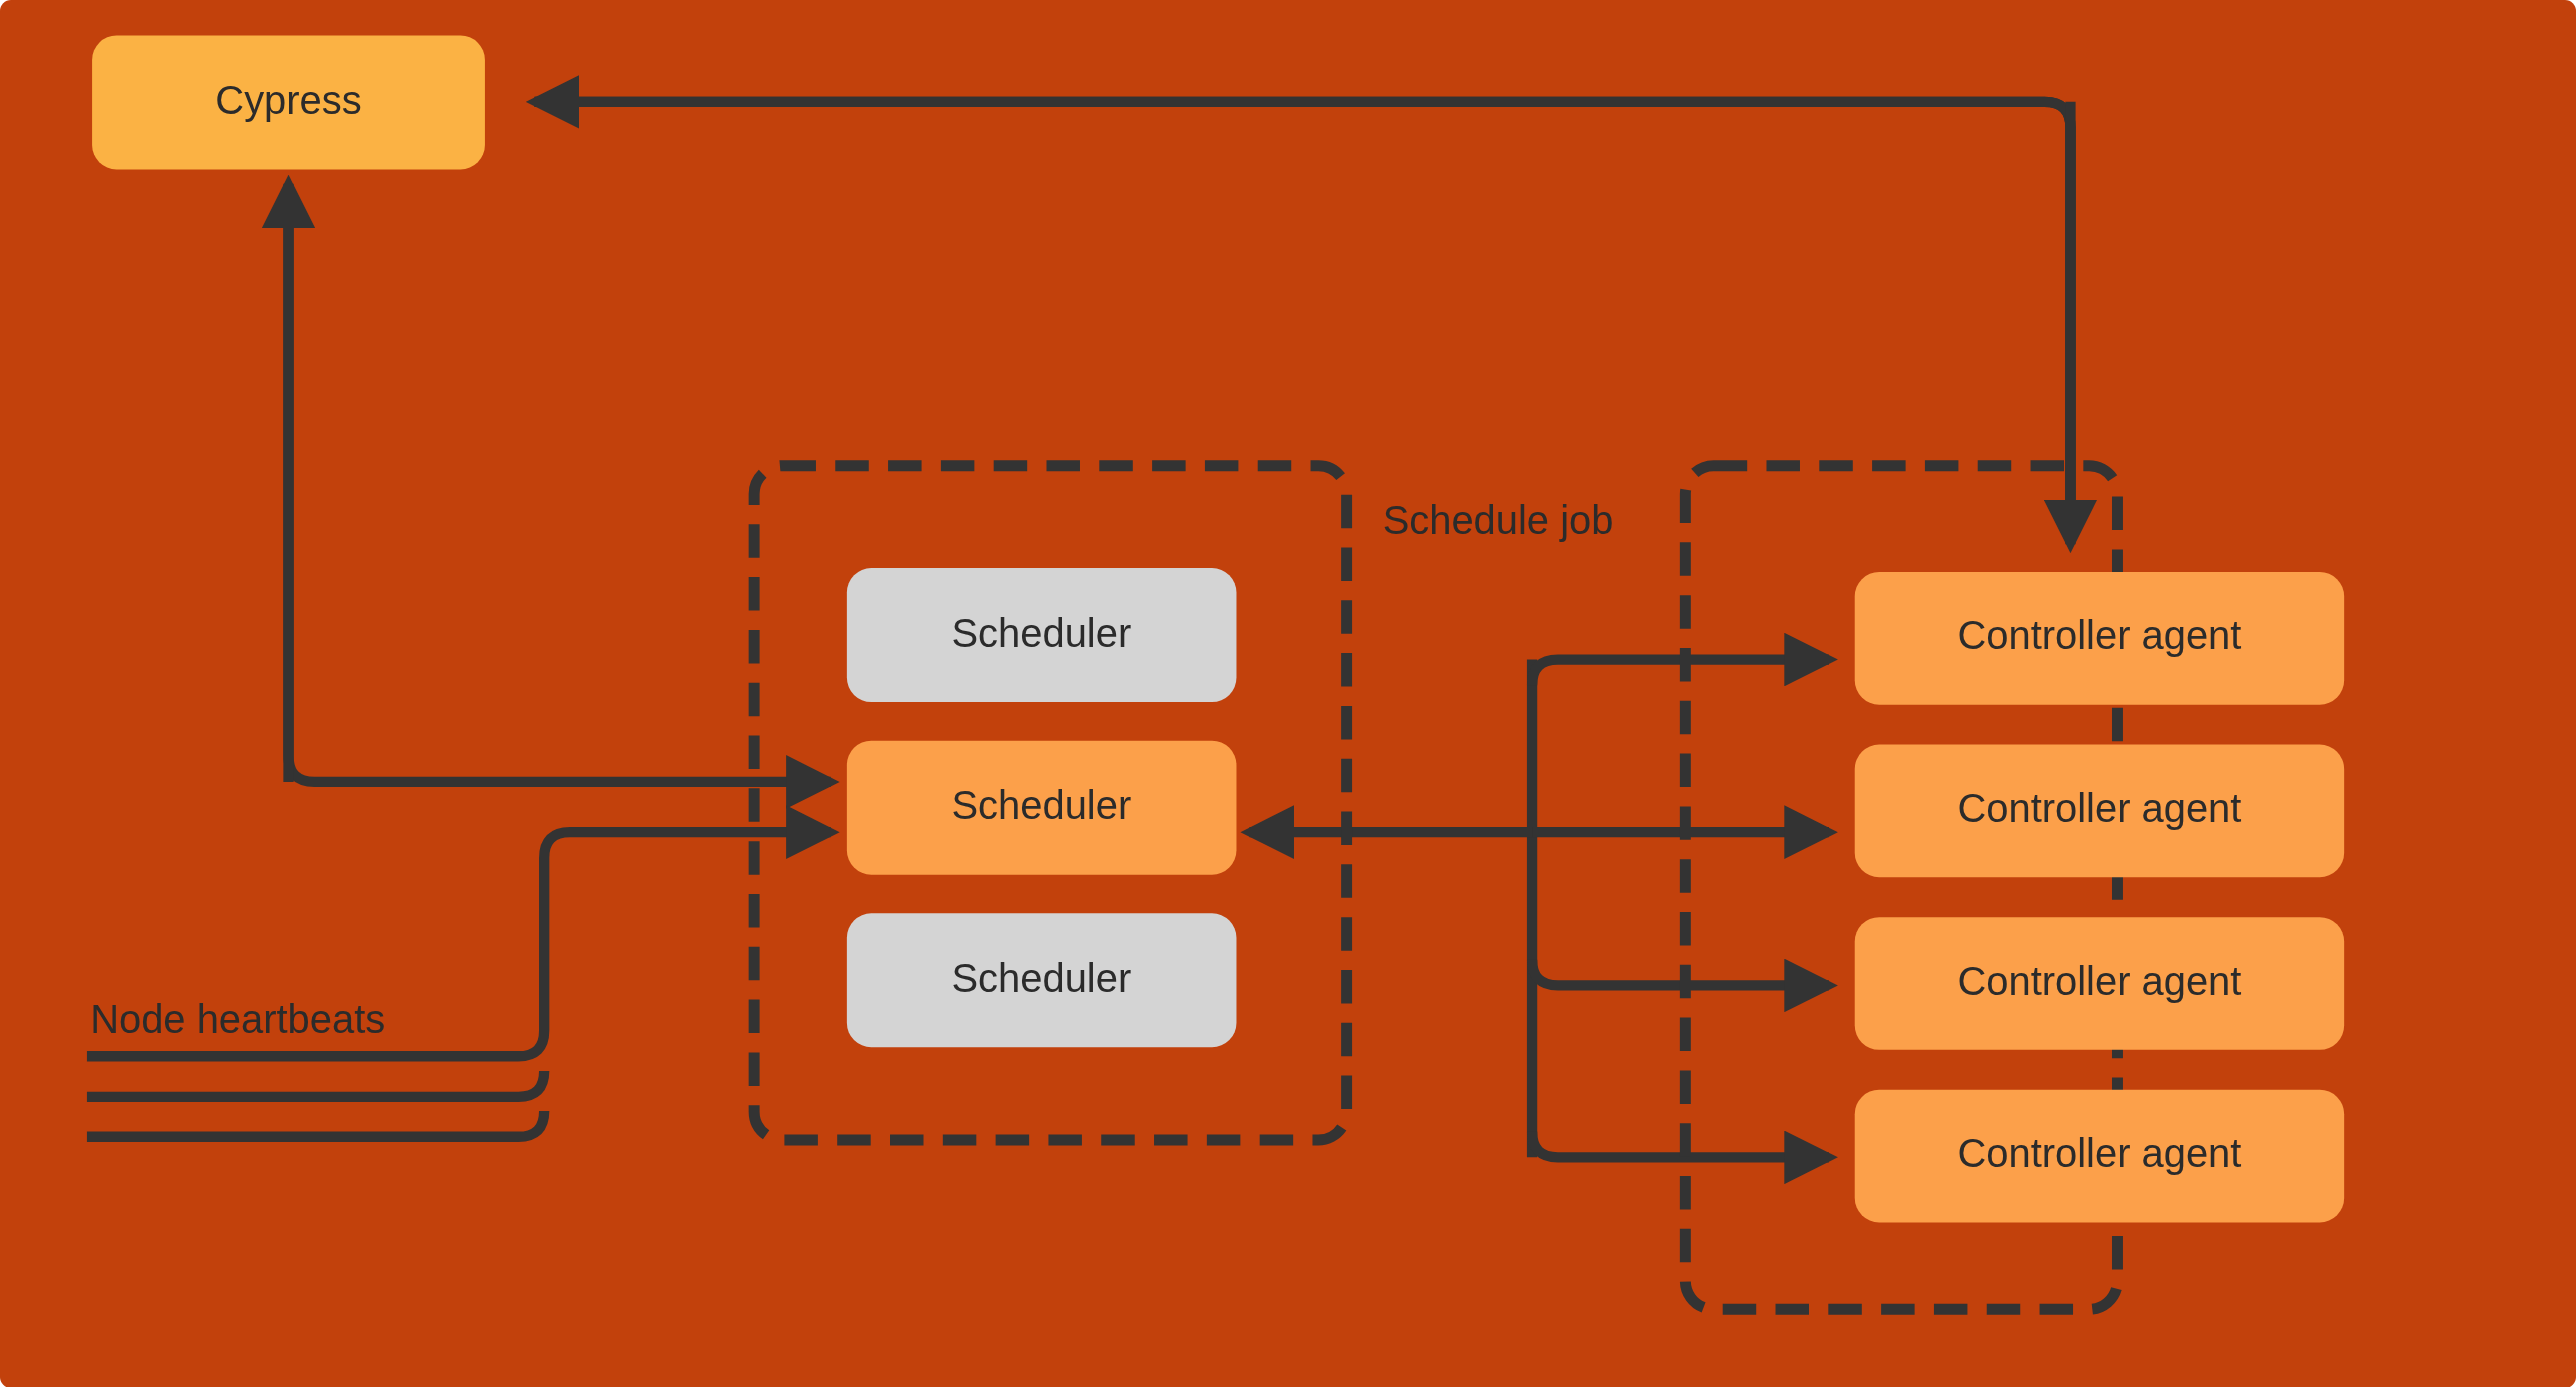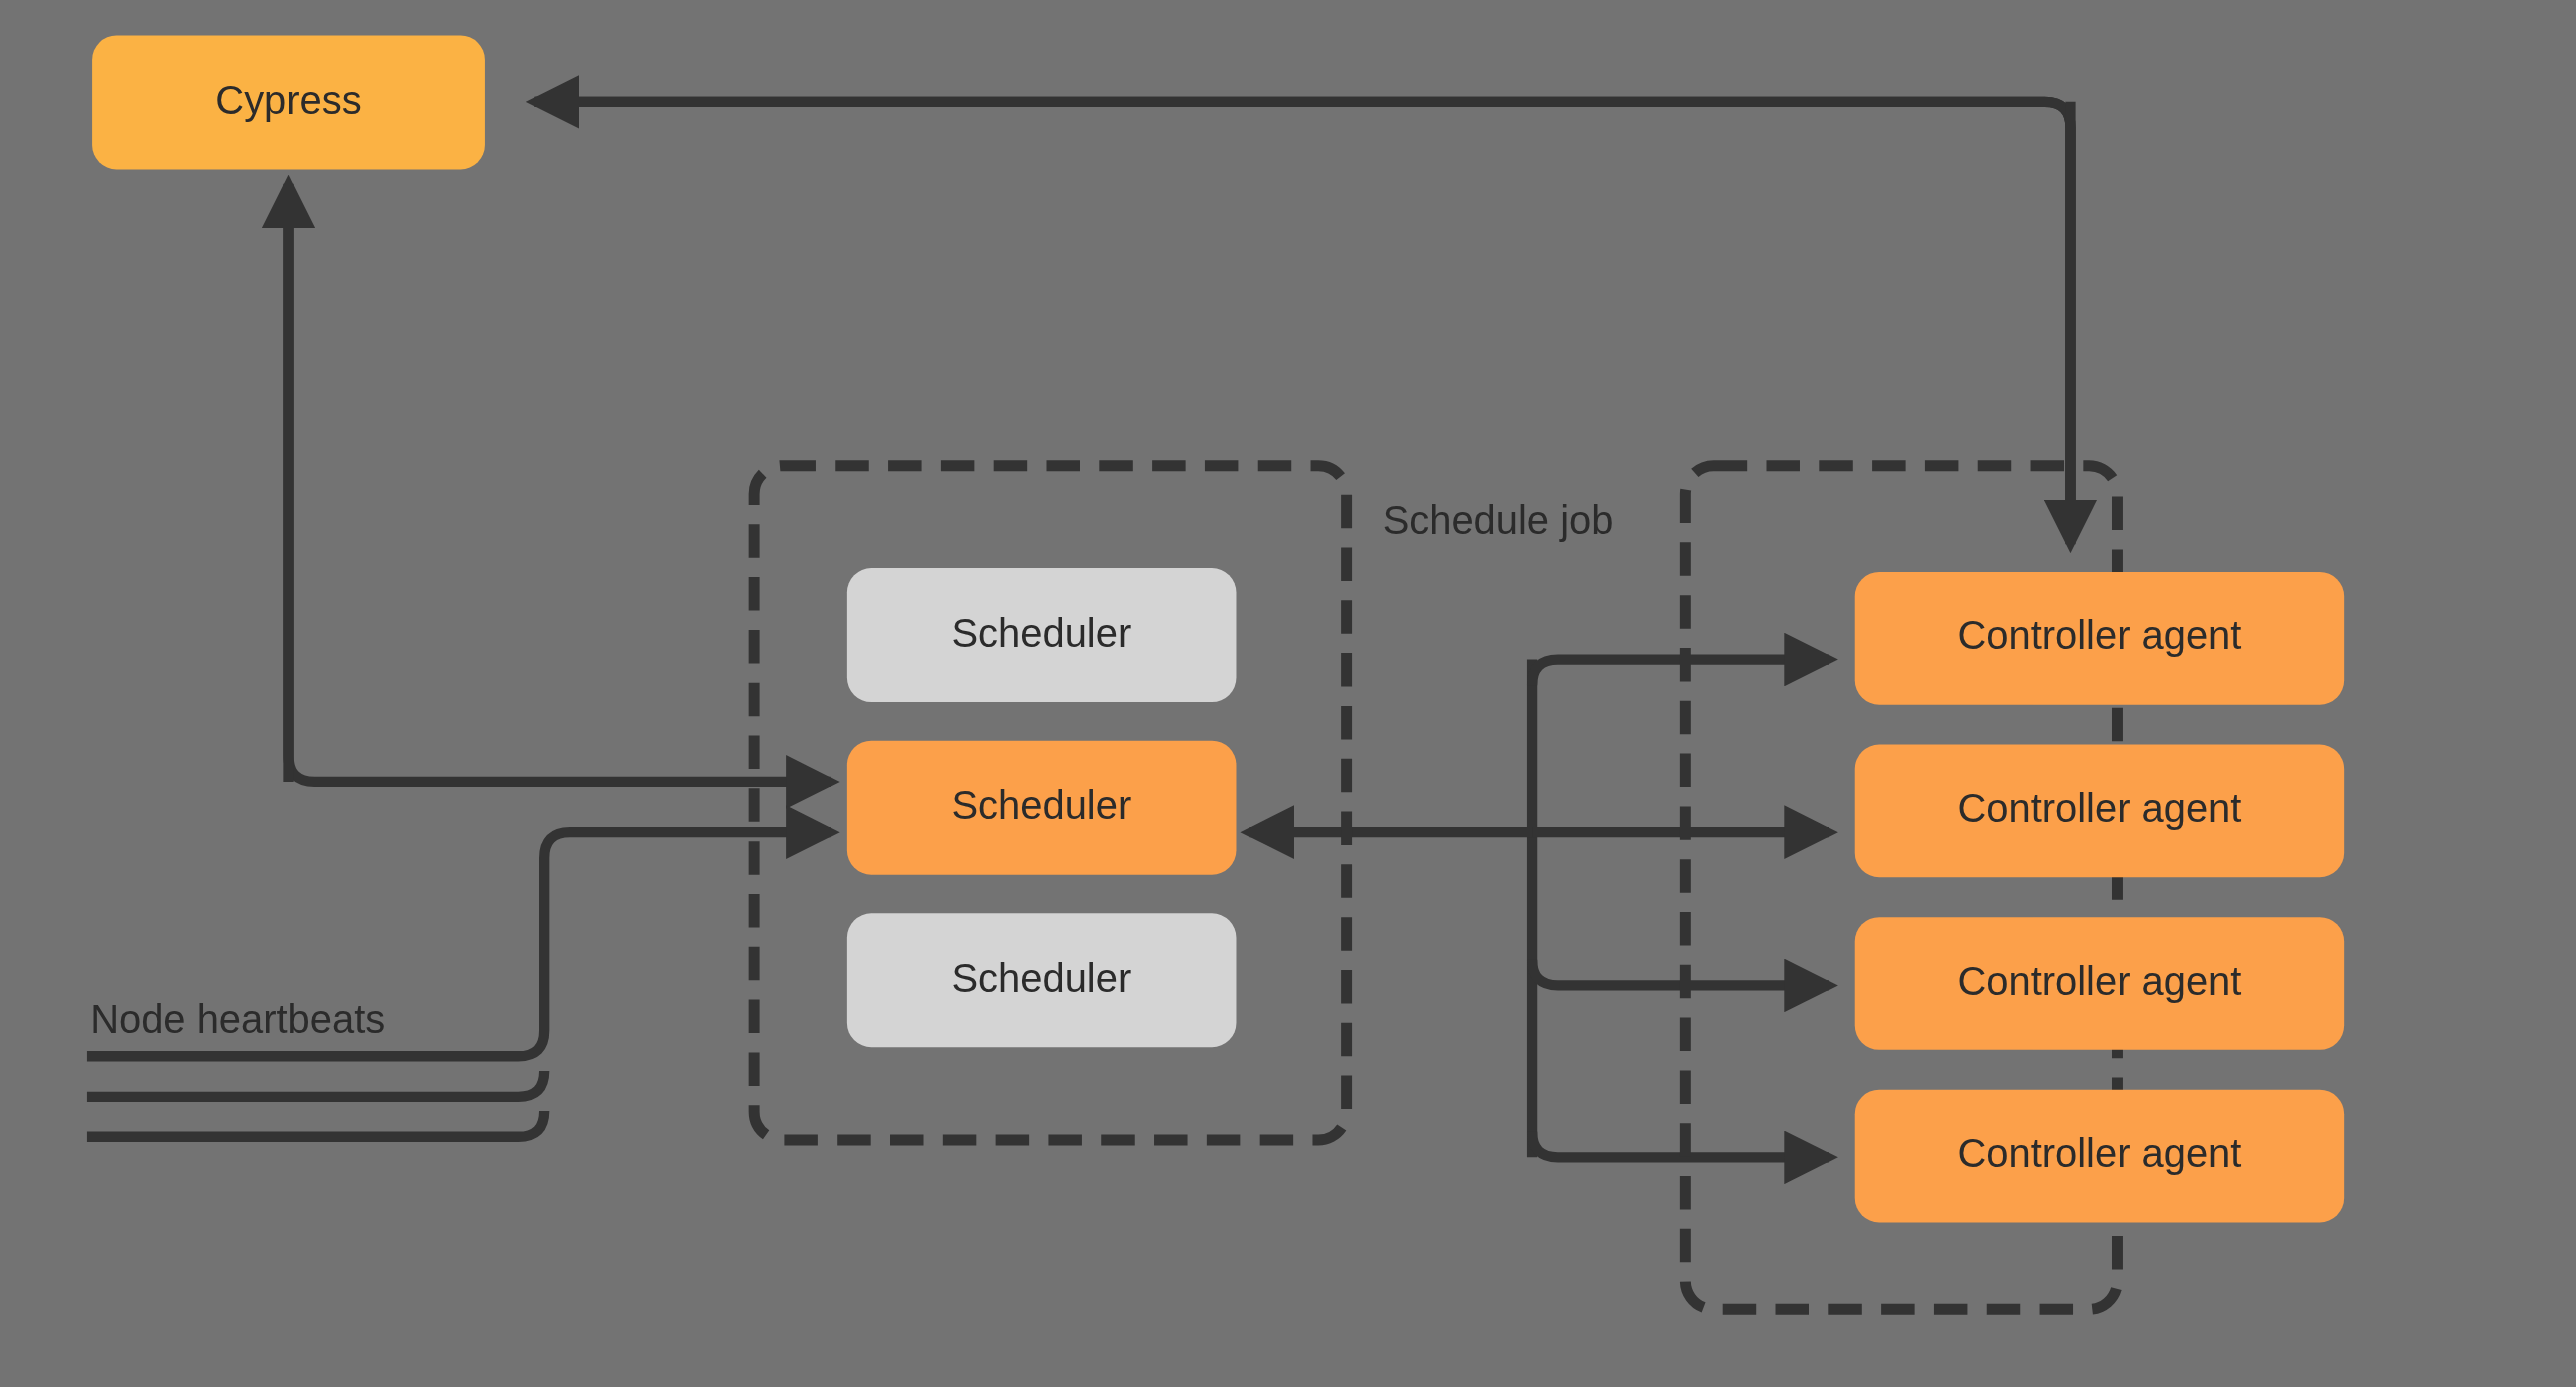--- a/index.html
+++ b/index.html
@@ -1,17 +1,17 @@
 <!DOCTYPE html>
 <html style="font-size:10.3px"><head>
 <meta charset="utf-8">
 <style>
   html,body{margin:0;padding:0;background:#ffffff;}
   body{font-family:"Liberation Sans", sans-serif;}
-  #stage{position:relative;width:2576px;height:1388px;background:#737373;overflow:hidden;}
+  #stage{position:relative;width:2576px;height:1388px;background:#c2410c;overflow:hidden;border-radius:11px;}
   svg.layer{position:absolute;left:0;top:0;width:2576px;height:1388px;}
   .node-label{
     font-family:"Liberation Sans", sans-serif;
     fill:#2b2b2b;
     font-size:62px;
     text-anchor:middle;
     dominant-baseline:middle;
   }
   .free-label{
     font-family:"Liberation Sans", sans-serif;

